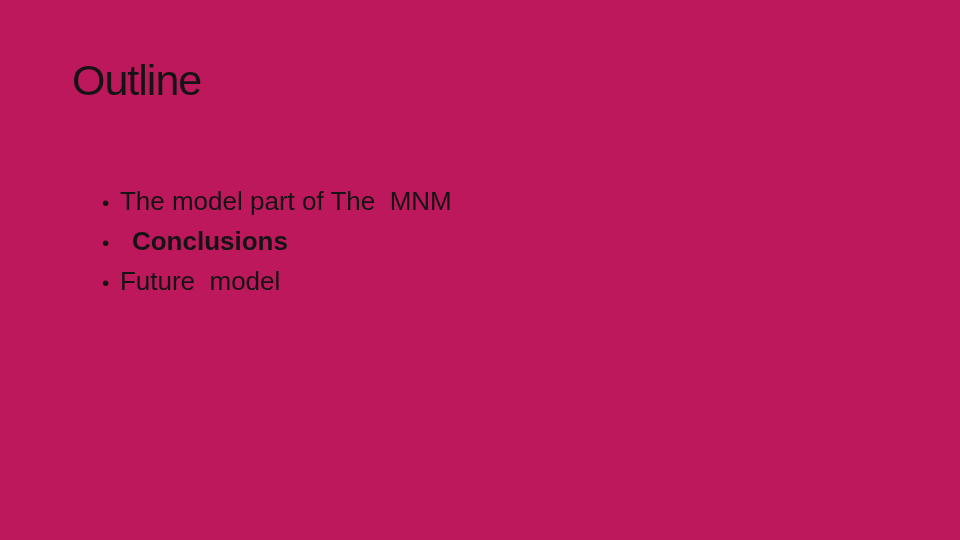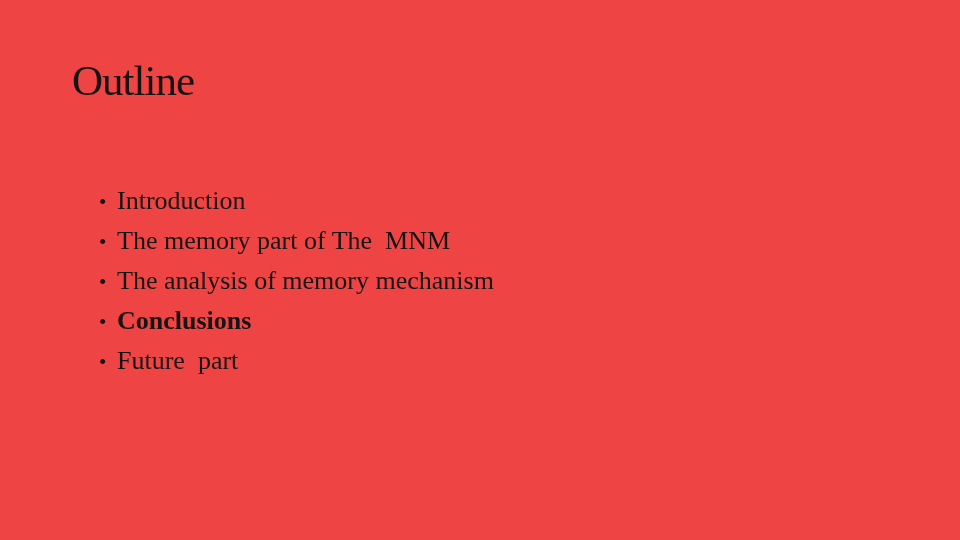--- a/index.html
+++ b/index.html
@@ -41,44 +41,39 @@
   .bullet-glyph {
     display: inline-block;
     width: 18px;
     font-size: 21px;
   }
   .bullet-text {
     white-space: pre;
   }
   .bullet-text.bold {
     font-weight: 700;
+    margin-left: 12px;
   }
 </style>
 </head>
 <body>
 
-<div class="slide" style="background: #ef4444; color: rgb(20, 20, 20); font-family: Liberation Serif, serif;">
+<div class="slide" style="background: #be185d; color: rgb(20, 20, 20);">
   <h1 class="slide-title">Outline</h1>
   <div class="bullet-list">
-  <div class="bullet-row">
-    <span class="bullet-glyph">•</span><span class="bullet-text">Introduction</span>
-  </div>
 
 
 
   <div class="bullet-row">
-    <span class="bullet-glyph">•</span><span class="bullet-text">The memory part of The  MNM</span>
+    <span class="bullet-glyph">•</span><span class="bullet-text">The model part of The  MNM</span>
   </div>
 
-  <div class="bullet-row">
-    <span class="bullet-glyph">•</span><span class="bullet-text">The analysis of memory mechanism</span>
-  </div>
 
 
   <div class="bullet-row">
     <span class="bullet-glyph">•</span><span class="bullet-text bold">Conclusions</span>
   </div>
 
   <div class="bullet-row">
-    <span class="bullet-glyph">•</span><span class="bullet-text">Future  part</span>
+    <span class="bullet-glyph">•</span><span class="bullet-text">Future  model</span>
   </div>
 </div>
 </div>
 
 </body></html>

